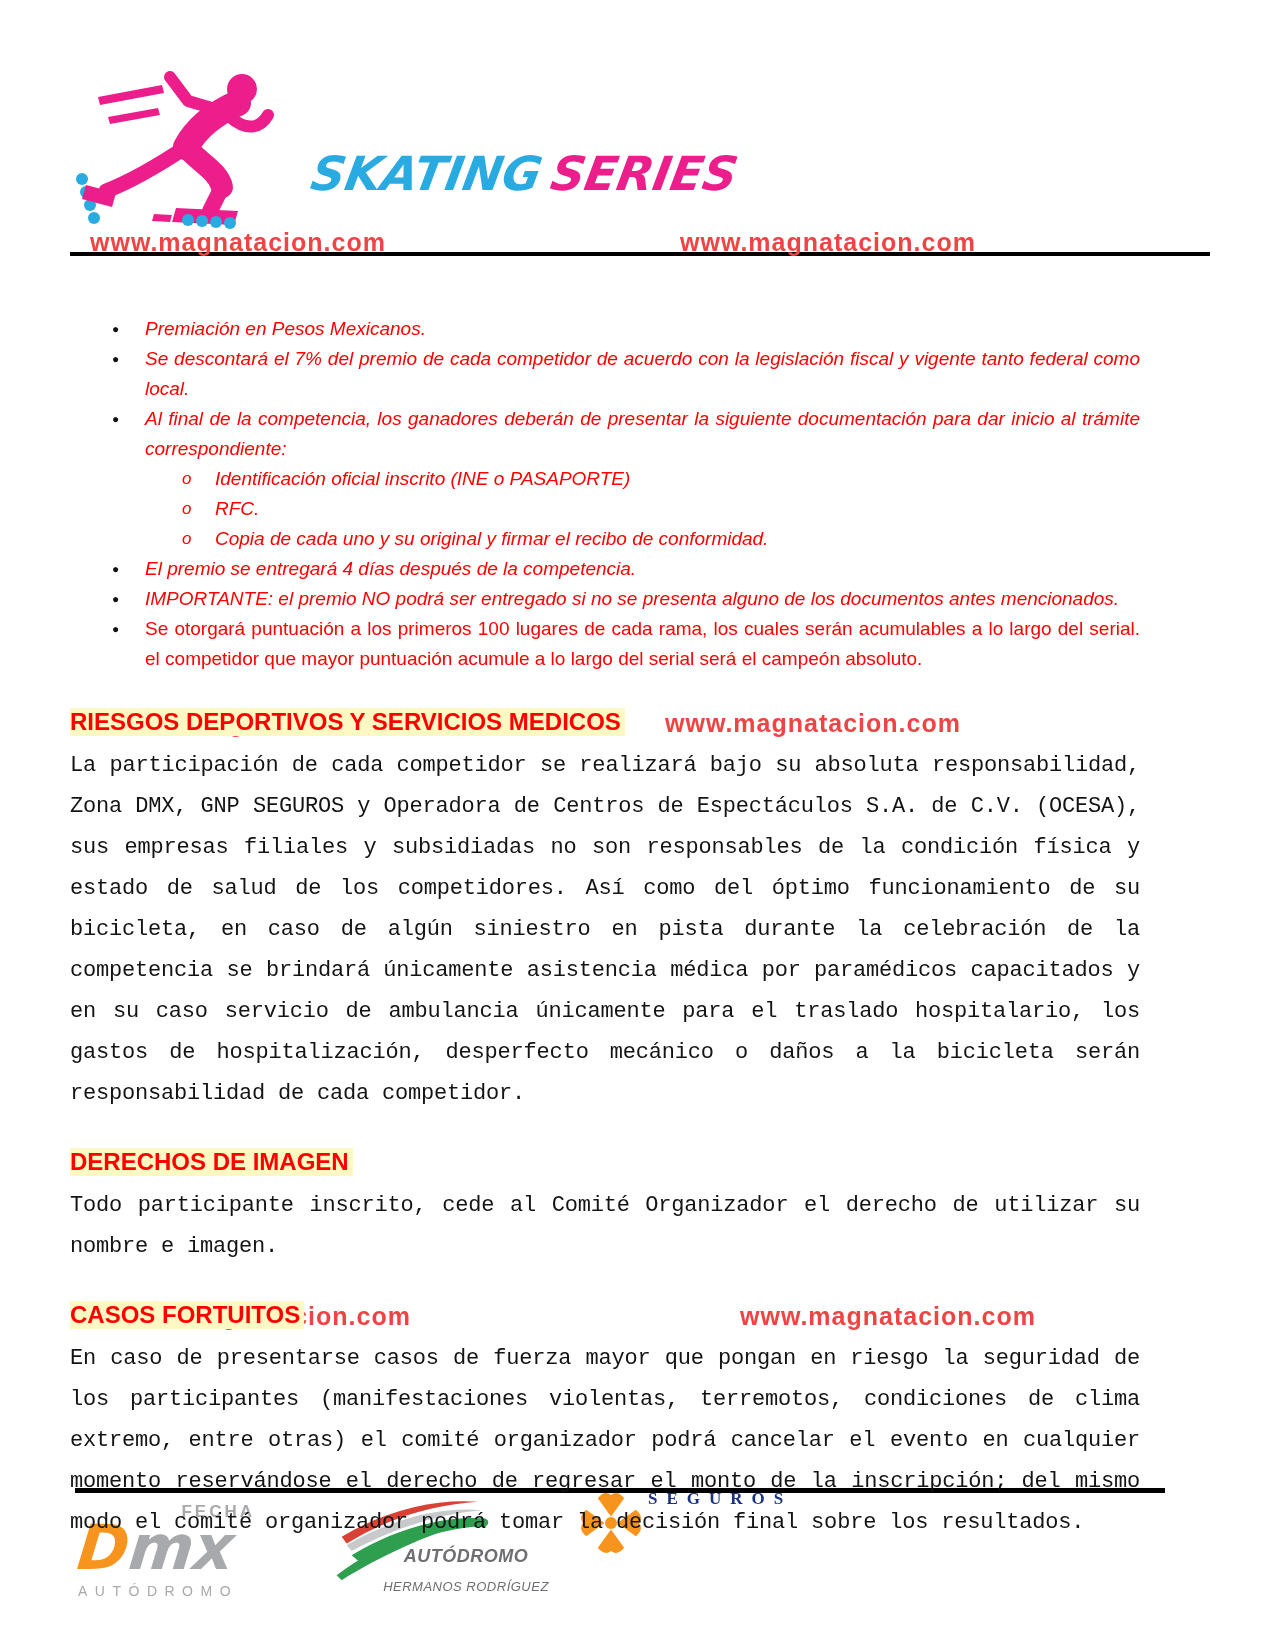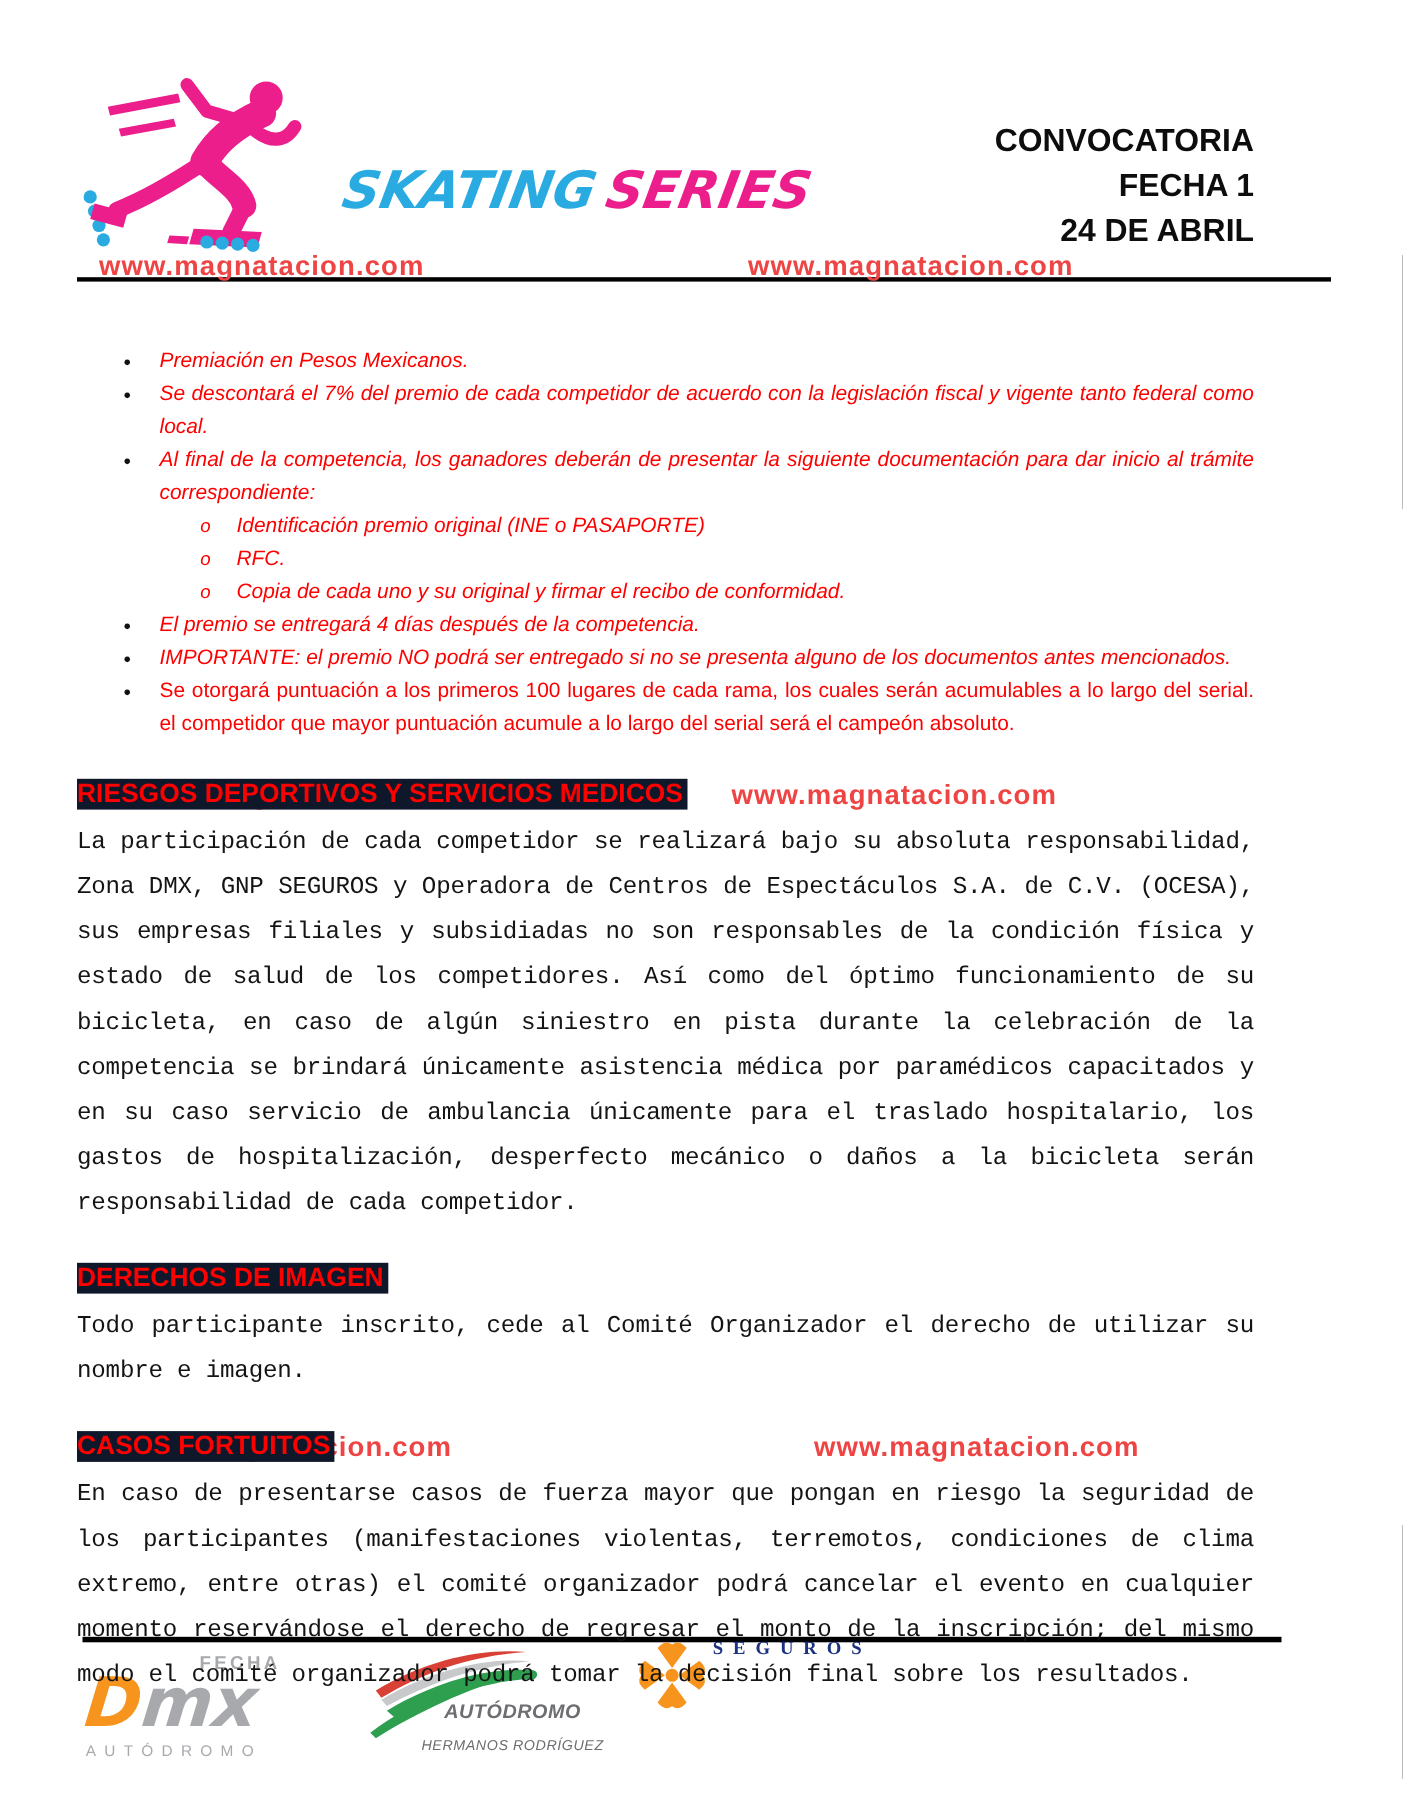--- a/index.html
+++ b/index.html
@@ -43,21 +43,21 @@
   .content{position:absolute;left:70px;top:314px;width:1070px;z-index:1;}
   .bullet-item{display:flex;color:#fe0000;font-style:italic;font-size:19px;line-height:30px;}
   .bullet-item .marker{flex:0 0 33px;margin-left:42px;color:#111;font-style:normal;font-size:12px;line-height:30px;}
   .bullet-item .b-text{flex:1;text-align:justify;}
   .bullet-item.upright .b-text{font-style:normal;}
   .sub-item{display:flex;color:#fe0000;font-style:italic;font-size:19px;line-height:30px;}
   .sub-item .marker-o{flex:0 0 33px;margin-left:112px;font-size:17px;}
   .sub-item .b-text{flex:1;text-align:justify;}
   .section{position:relative;margin-top:34px;}
   .section-heading{
-    position:relative;z-index:2;display:inline-block;background:#0f172a;
+    position:relative;z-index:2;display:inline-block;background:#fef9c3;
     font-size:24px;font-weight:bold;color:#fe0000;letter-spacing:0px;
     padding-right:4px;
   }
   .section-body{
     position:relative;z-index:2;margin-top:9px;
     font-size:22px;line-height:41px;text-align:justify;color:#141414;
     letter-spacing:-0.2px;
     font-family:Liberation Mono, monospace;
   }
   .wm-inline{position:absolute;top:1px;}
@@ -127,25 +127,20 @@
       <circle cx="118" cy="161" r="6" fill="#29abe2"></circle>
       <circle cx="132" cy="162" r="6" fill="#29abe2"></circle>
       <circle cx="146" cy="163" r="6" fill="#29abe2"></circle>
       <circle cx="160" cy="164" r="6" fill="#29abe2"></circle>
     </svg>
     <div class="brand-text">
       <span class="brand-skating">SKATING</span><span class="brand-series">SERIES</span>
     </div>
   </div>
 
-  <div class="doc-title">
-    <div>CONVOCATORIA</div>
-    <div>FECHA 1</div>
-    <div>24 DE ABRIL</div>
-  </div>
 
   <div class="header-rule"></div>
 
   <div class="wm" style="left:90px;top:228px;">www.magnatacion.com</div>
   <div class="wm" style="left:680px;top:228px;">www.magnatacion.com</div>
 
   <div class="content">
 
     <div class="bullet-item">
       <span class="marker">●</span>
@@ -154,21 +149,21 @@
     <div class="bullet-item">
       <span class="marker">●</span>
       <span class="b-text">Se descontará el 7% del premio de cada competidor de acuerdo con la legislación fiscal y vigente tanto federal como local.</span>
     </div>
     <div class="bullet-item">
       <span class="marker">●</span>
       <span class="b-text">Al final de la competencia, los ganadores deberán de presentar la siguiente documentación para dar inicio al trámite correspondiente:</span>
     </div>
     <div class="sub-item">
       <span class="marker-o">o</span>
-      <span class="b-text">Identificación premio original (INE o PASAPORTE)</span>
+      <span class="b-text">Identificación oficial inscrito (INE o PASAPORTE)</span>
     </div>
     <div class="sub-item">
       <span class="marker-o">o</span>
       <span class="b-text">RFC.</span>
     </div>
     <div class="sub-item">
       <span class="marker-o">o</span>
       <span class="b-text">Copia de cada uno y su original y firmar el recibo de conformidad.</span>
     </div>
     <div class="bullet-item">

